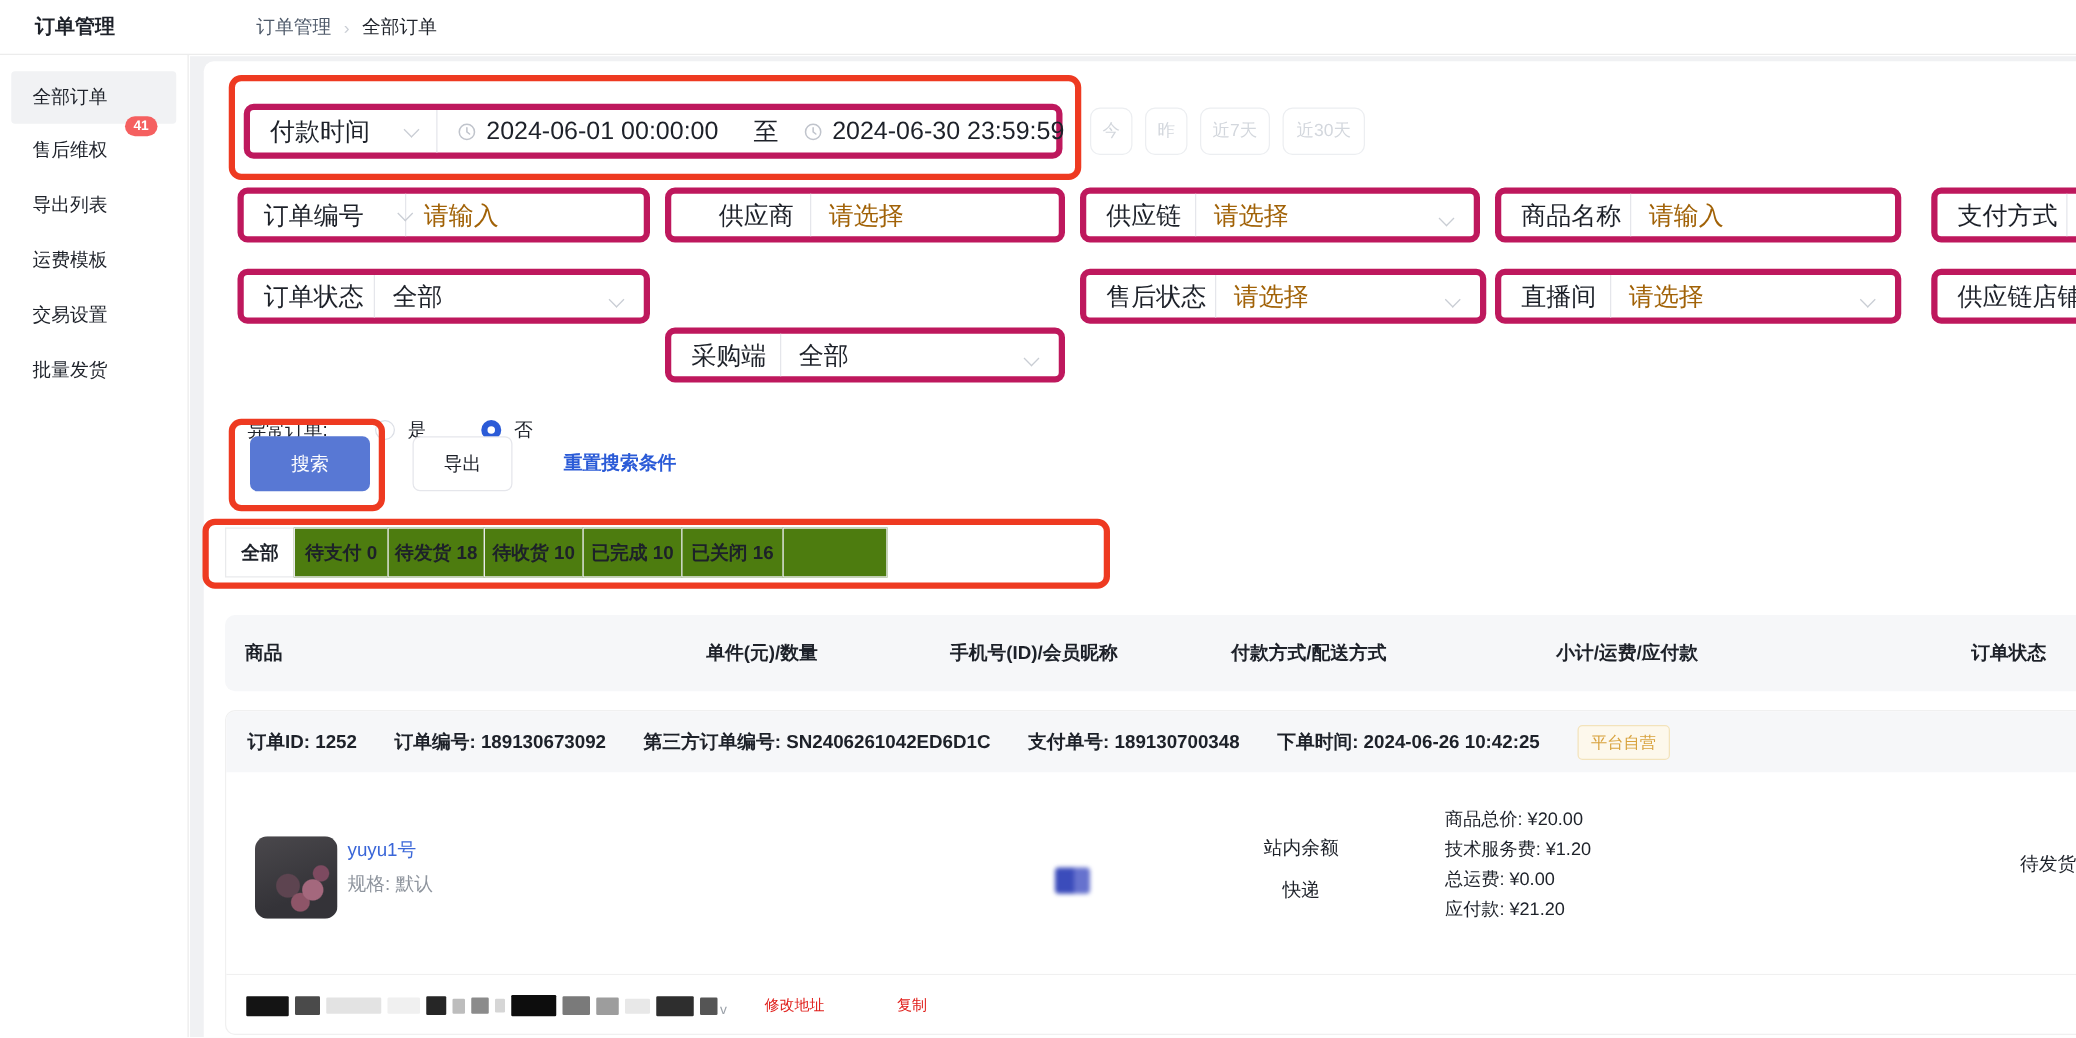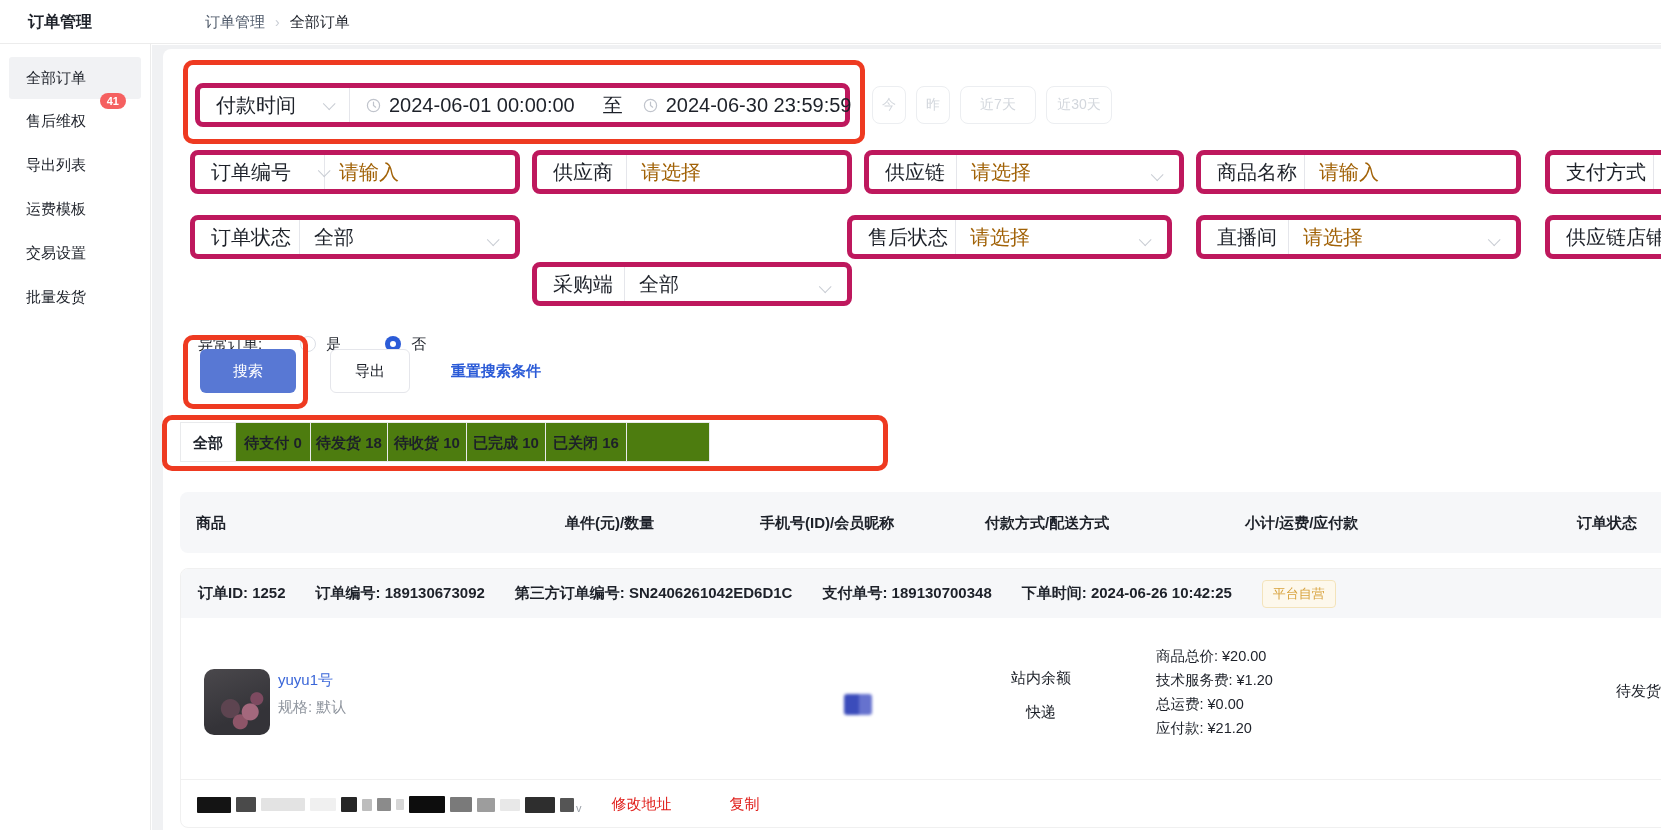--- a/index.html
+++ b/index.html
@@ -79,21 +79,21 @@
   .unit-col { position:absolute; left:353px; top:10px; font-size:15px; line-height:36px; }
   .member-blob { position:absolute; left:663px; top:76px; width:28px; height:21px; border-radius:3px; filter:blur(1.5px); background:linear-gradient(90deg,#3b4cbb 55%, #6672ce 55%); }
   .pay-method { position:absolute; left:800px; top:51px; width:120px; text-align:center; font-size:15px; }
   .pay-delivery { position:absolute; left:800px; top:85px; width:120px; text-align:center; font-size:15px; }
   .totals-col { position:absolute; left:975px; top:26px; font-size:14.5px; line-height:24px; }
   .order-status { position:absolute; left:1340px; top:64px; width:140px; text-align:right; font-size:15px; }
   .order-addr { height:50px; border-top:1px solid #f0f0f0; display:flex; align-items:center; padding-left:16px; }
   .redaction { display:flex; align-items:center; gap:5px; }
   .redaction i { display:inline-block; border-radius:1px; }
   .addr-caret { color:#9aa0a8; font-size:11px; margin:6px 0 0 2px; }
-  .addr-link { color:#e0201c; font-size:15px; cursor:pointer; white-space:nowrap; }
+  .addr-link { color:#e0201c; font-size:12px; cursor:pointer; white-space:nowrap; }
   .addr-link.edit { margin-left:30px; }
   .addr-link.copy { margin-left:58px; }
 
   
   .anno { position:absolute; border:5px solid #ee3a21; border-radius:10px; z-index:40; pointer-events:none; }
   .anno-1 { left:183px; top:60px; width:682px; height:84px; }
   .anno-2 { left:183px; top:335px; width:125px; height:74px; }
   .anno-3 { left:162px; top:415px; width:726px; height:56px; }
 </style>
 </head>
@@ -144,32 +144,32 @@
           <svg width="15" height="15" viewBox="0 0 16 16">
               <circle cx="8" cy="8" r="6.5" fill="none" stroke="#c0c4cc" stroke-width="1.3"></circle>
               <path d="M8 4.5V8l2.3 1.8" fill="none" stroke="#c0c4cc" stroke-width="1.3" stroke-linecap="round"></path>
             </svg>
         </span>
         <span class="date-text">2024-06-30 23:59:59</span>
       </div>
       <div style="position:absolute; left:709px; top:37px; display:flex; gap:10px;">
         <button class="quick-btn" style="width:34px;">今</button>
         <button class="quick-btn" style="width:34px;">昨</button>
-        <button class="quick-btn" style="width:76px;">近7天</button>
+        <button class="quick-btn" style="width:56px;">近7天</button>
         <button class="quick-btn" style="width:66px;">近30天</button>
       </div>
 
       <div class="grp" style="left:27px; top:101px; width:330px;">
         <div class="lbl divided" style="width:130px;">
           <span>订单编号</span>
           <span class="chev in-lbl"></span>
         </div>
         <span class="ph">请输入</span>
       </div>
-      <div class="grp" style="left:369px; top:101px; width:320px;">
+      <div class="grp" style="left:369px; top:101px; width:320px;padding-left:22px;">
         <div class="lbl divided" style="width:90px;">供应商</div>
         <span class="ph">请选择</span>
       </div>
       <div class="grp" style="left:701px; top:101px; width:320px;">
         <div class="lbl divided" style="width:88px;">供应链</div>
         <span class="ph">请选择</span>
         <span class="chev at-right"></span>
       </div>
       <div class="grp" style="left:1033px; top:101px; width:325px;">
         <div class="lbl divided" style="width:104px;">商品名称</div>
@@ -183,21 +183,21 @@
       <div class="grp" style="left:27px; top:166px; width:330px;">
         <div class="lbl divided" style="width:105px;">订单状态</div>
         <span class="val">全部</span>
         <span class="chev at-right"></span>
       </div>
       <div class="grp" style="left:369px; top:166px; width:320px;margin-top:47px;">
         <div class="lbl divided" style="width:88px;">采购端</div>
         <span class="val">全部</span>
         <span class="chev at-right"></span>
       </div>
-      <div class="grp" style="left:684px; top:166px; width:325px;">
+      <div class="grp" style="left:701px; top:166px; width:325px;">
         <div class="lbl divided" style="width:104px;">售后状态</div>
         <span class="ph">请选择</span>
         <span class="chev at-right"></span>
       </div>
       <div class="grp" style="left:1033px; top:166px; width:325px;">
         <div class="lbl divided" style="width:88px;">直播间</div>
         <span class="ph">请选择</span>
         <span class="chev at-right"></span>
       </div>
       <div class="grp" style="left:1382px; top:166px; width:290px;">

